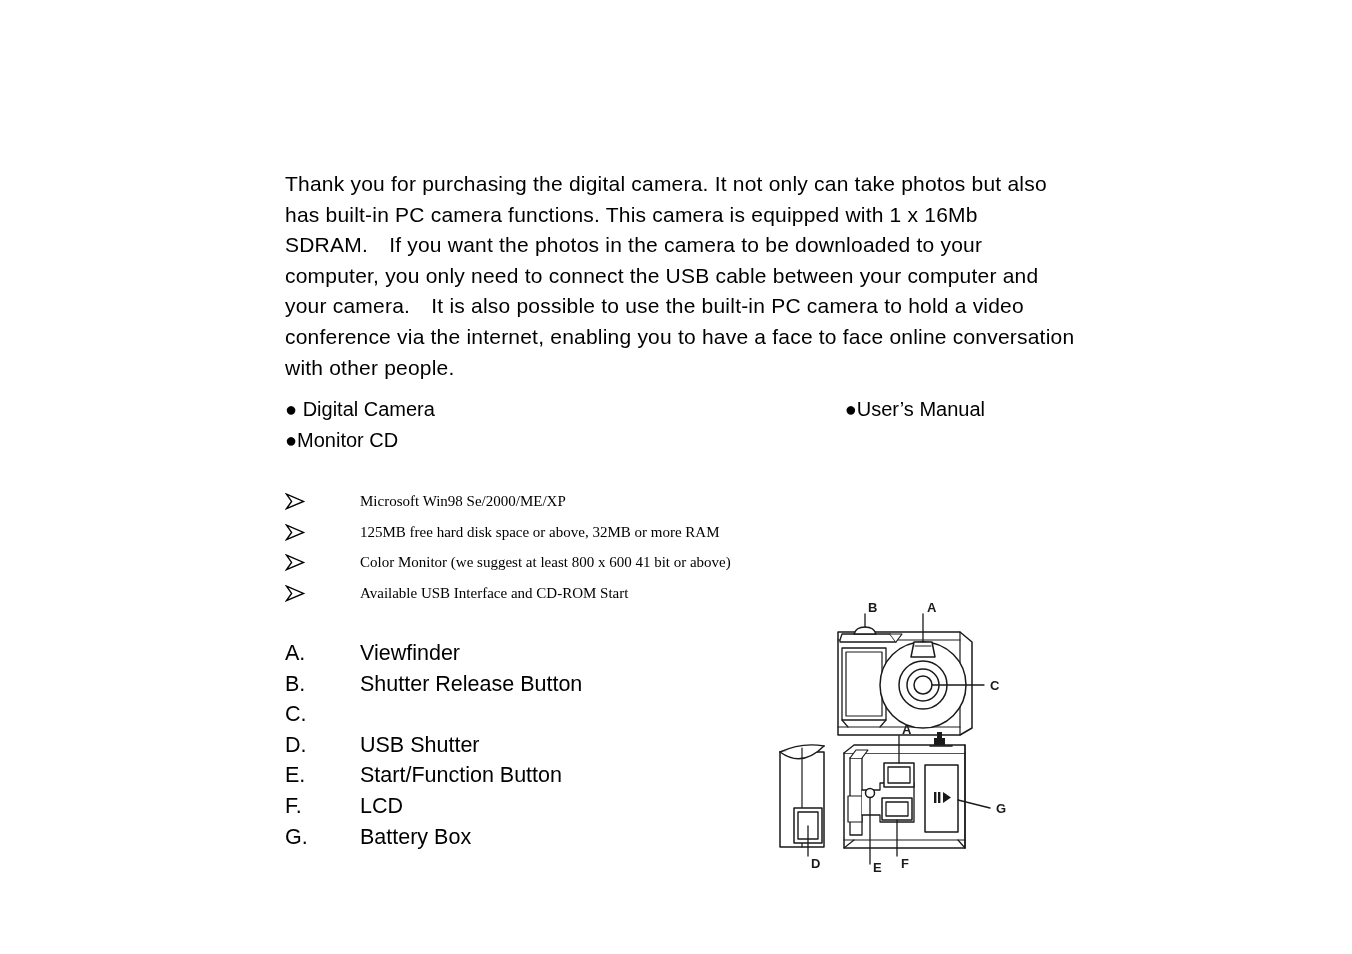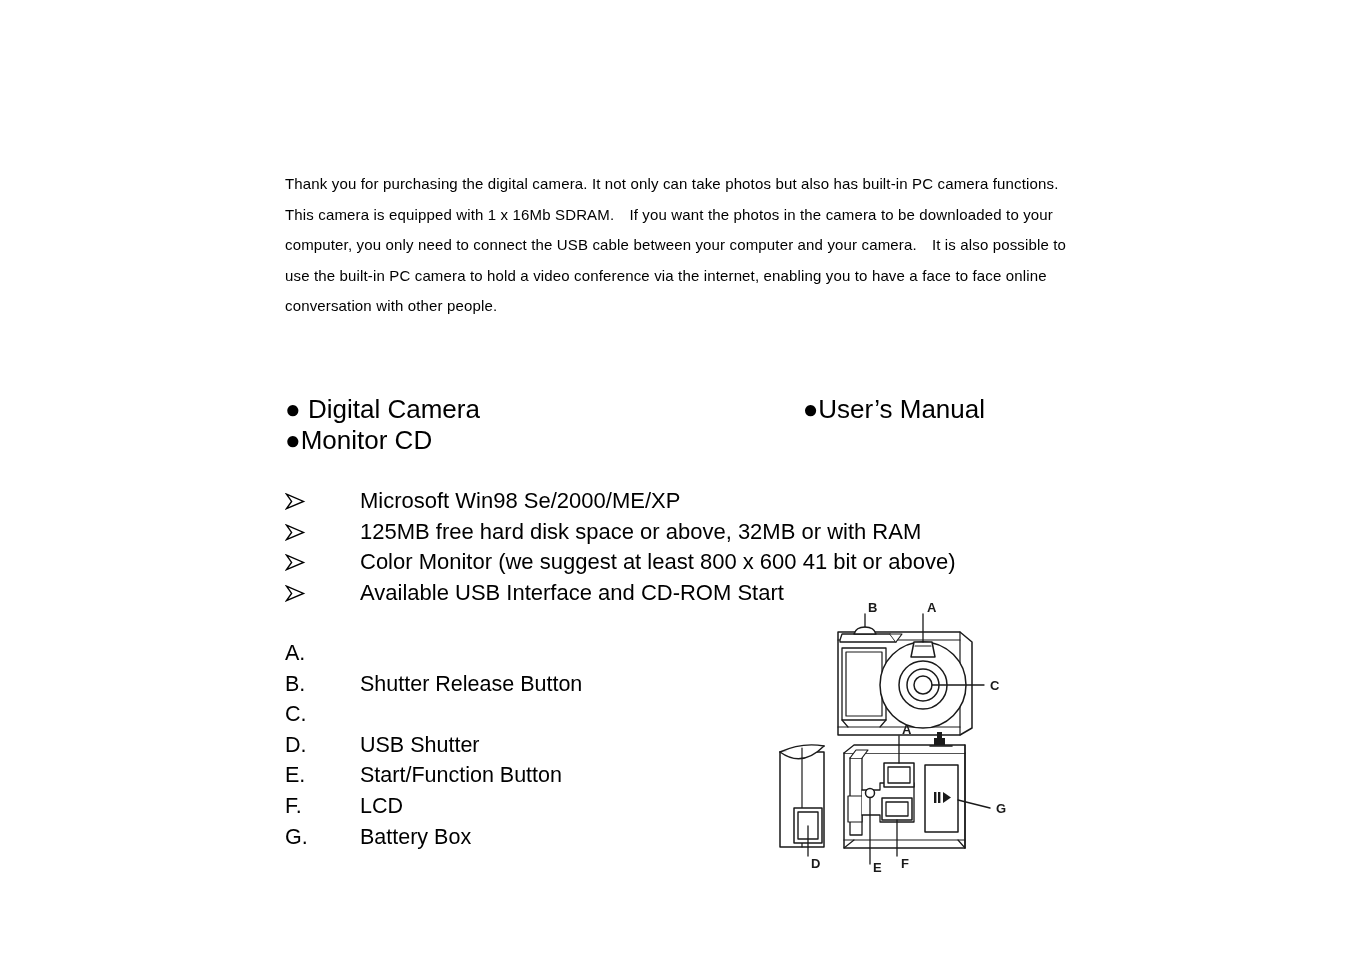--- a/index.html
+++ b/index.html
@@ -21,51 +21,52 @@
     inset: 0;
     background: #ffffff;
   }
 
   
   .intro {
     position: absolute;
     left: 285px;
     top: 149px;
     width: 790px;
-    font-size: 15px;
+    font-size: 21px;
     line-height: 30.6px;
     letter-spacing: 0.01em;
     white-space: pre-wrap;
     margin-top: 20px;
   }
 
   
   .contents {
     position: absolute;
     left: 285px;
     top: 394px;
     width: 700px;
-    font-size: 26px;
+    font-size: 20px;
     line-height: 31px;
   }
   .contents-row {
     display: flex;
     white-space: pre;
   }
   .contents-left  { width: 372px; flex: 0 0 372px; }
   .contents-right { flex: 1 1 auto; text-align: right; }
 
   
   .reqs {
     position: absolute;
     left: 285px;
     top: 486px;
     width: 790px;
-    font-size: 22px;
+    font-size: 15px;
     line-height: 30.5px;
+    font-family: Liberation Serif, serif;
   }
   .req-row {
     display: flex;
     align-items: flex-start;
   }
   .req-marker {
     flex: 0 0 75px;
     width: 75px;
     position: relative;
     height: 30.5px;
@@ -127,21 +128,21 @@
       </span>
       <span class="req-text">Microsoft Win98 Se/2000/ME/XP</span>
     </div>
 
     <div class="req-row">
       <span class="req-marker">
         <svg width="22" height="17" viewBox="0 0 22 17">
           <path d="M1.5 1.2 L18.5 8.4 L1.5 15.6 L6.6 8.4 Z" fill="#ffffff" stroke="#000000" stroke-width="1.4" stroke-linejoin="miter"></path>
         </svg>
       </span>
-      <span class="req-text">125MB free hard disk space or above, 32MB or with RAM</span>
+      <span class="req-text">125MB free hard disk space or above, 32MB or more RAM</span>
     </div>
 
     <div class="req-row">
       <span class="req-marker">
         <svg width="22" height="17" viewBox="0 0 22 17">
           <path d="M1.5 1.2 L18.5 8.4 L1.5 15.6 L6.6 8.4 Z" fill="#ffffff" stroke="#000000" stroke-width="1.4" stroke-linejoin="miter"></path>
         </svg>
       </span>
       <span class="req-text">Color Monitor (we suggest at least 800 x 600 41 bit or above)</span>
     </div>
@@ -153,20 +154,21 @@
         </svg>
       </span>
       <span class="req-text">Available USB Interface and CD-ROM Start</span>
     </div>
 
   </div>
 
   <div class="parts">
     <div class="part-row">
       <span class="part-letter">A.</span>
+      <span class="part-label">Viewfinder</span>
     </div>
     <div class="part-row">
       <span class="part-letter">B.</span>
       <span class="part-label">Shutter Release Button</span>
     </div>
     <div class="part-row">
       <span class="part-letter">C.</span>
     </div>
     <div class="part-row">
       <span class="part-letter">D.</span>

